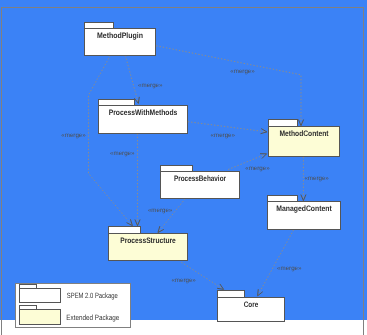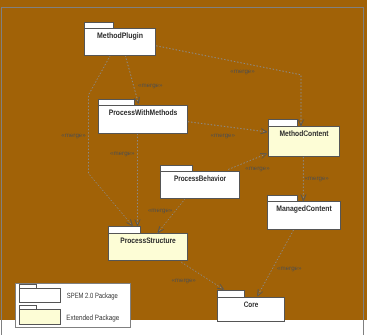--- a/index.html
+++ b/index.html
@@ -1,21 +1,21 @@
 <!DOCTYPE html>
 <html><head>
 <meta charset="utf-8">
 <title>SPEM 2.0 Package Merge Diagram</title>
 <style>
   html,body{margin:0;padding:0;background:#ffffff;}
   body{width:367px;height:335px;overflow:hidden;
        font-family:"Liberation Sans",sans-serif;
        -webkit-font-smoothing:antialiased;
        text-rendering:geometricPrecision;}
-  #stage{position:relative;width:367px;height:320px;background:#a16207;}
+  #stage{position:relative;width:367px;height:320px;background:#3b82f6;}
   svg#diagram{display:block;width:367px;height:335px;}
   .frame{fill:none;stroke:#808080;stroke-width:1;}
   .pkg-tab{fill:#ffffff;stroke:#555555;stroke-width:1;}
   .pkg-body{stroke:#555555;stroke-width:1;}
   .legend-box{fill:#ffffff;stroke:#808080;stroke-width:1;}
   .conn{fill:none;stroke:#8c8c8c;stroke-width:1;
         stroke-dasharray:1.45 1.85;stroke-linecap:butt;}
   .arrow{fill:none;stroke:#555555;stroke-width:1;
          stroke-linejoin:miter;stroke-linecap:butt;}
   .pkg-label{font-family:"Liberation Sans",sans-serif;font-weight:bold;

